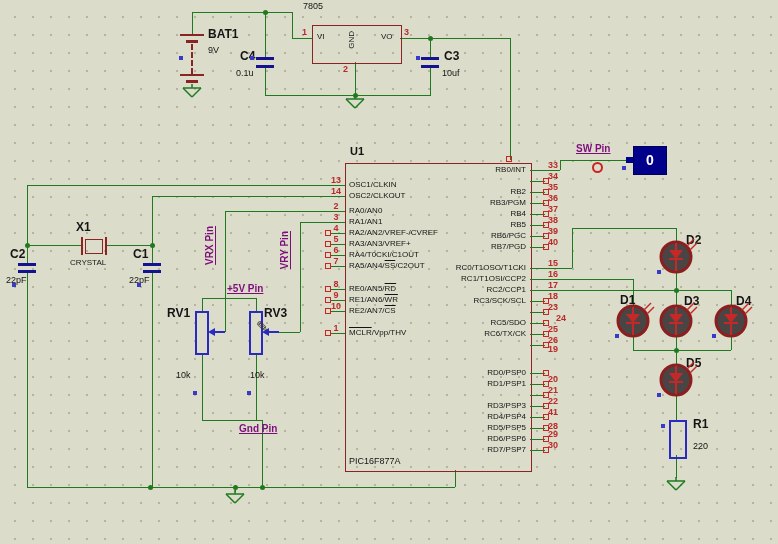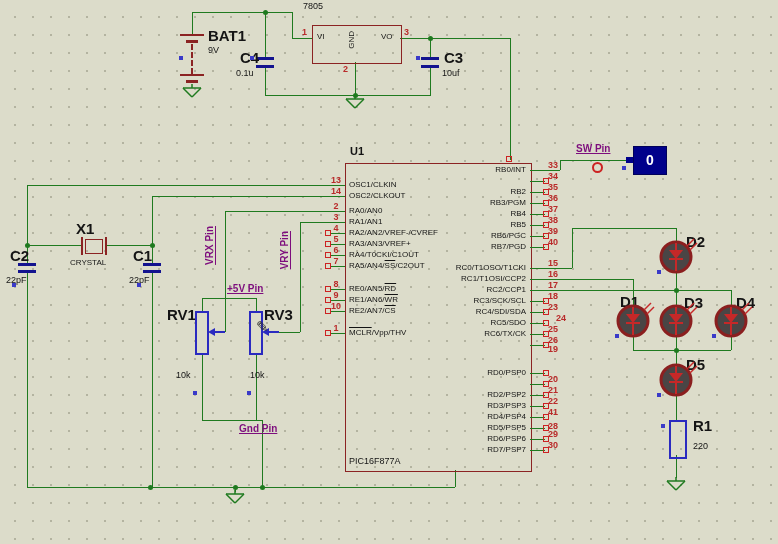--- a/index.html
+++ b/index.html
@@ -4,21 +4,21 @@
 <style>
   body{margin:0;background:#cfcfbe}
   .canvas{position:relative;width:778px;height:544px;overflow:hidden;
     font-family:"Liberation Sans",sans-serif;background-color:#dcdcca;
     background-image:radial-gradient(circle,#b3b3a0 0.9px,transparent 1.3px);
     background-size:18px 18px;background-position:6px 8px}
   .w{position:absolute;background:#1f7a1f}
   .dot{position:absolute;width:5px;height:5px;border-radius:50%;background:#1f7a1f}
   .box{position:absolute;border:1px solid #8b2323;background:transparent}
   .t{position:absolute;color:#141414;white-space:nowrap}
-  .ref{font-size:15px;font-weight:bold}
+  .ref{font-size:12px;font-weight:bold}
   .val{font-size:9px}
   .sm{font-size:8px}
   .pn{position:absolute;color:#b92a2a;font-size:9px;font-weight:bold;white-space:nowrap}
   .pl{left:328px;width:16px;text-align:center}
   .pname{position:absolute;color:#141414;font-size:8px;white-space:nowrap;line-height:10px}
   .pr{left:349px;width:177px;text-align:right}
   .ov{text-decoration:overline}
   .net{position:absolute;color:#7d0d7d;font-size:10px;font-weight:bold;text-decoration:underline;white-space:nowrap}
   .vert{writing-mode:vertical-rl;transform:rotate(180deg)}
   .rsq{position:absolute;width:4px;height:4px;border:1px solid #cc2222}
@@ -276,43 +276,42 @@
   <span class="pname pr" style="top:274px">RC1/T1OSI/CCP2</span>
   <div class="w" style="left:530px;top:290px;width:15px;height:1px"></div>
   <span class="pn" style="left:548px;top:280px">17</span>
   <span class="pname pr" style="top:285px">RC2/CCP1</span>
   <div class="w" style="left:530px;top:301px;width:15px;height:1px"></div>
   <span class="pn" style="left:548px;top:291px">18</span>
   <span class="pname pr" style="top:296px">RC3/SCK/SCL</span>
   <div class="rsq" style="left:543px;top:298px"></div>
   <div class="w" style="left:530px;top:312px;width:15px;height:1px"></div>
   <span class="pn" style="left:548px;top:302px">23</span>
-  <span class="pname pr" style="top:307px">RC4/SDI/SDA</span>
   <div class="rsq" style="left:543px;top:309px"></div>
   <div class="w" style="left:530px;top:323px;width:15px;height:1px"></div>
   <span class="pn" style="left:556px;top:313px">24</span>
   <span class="pname pr" style="top:318px">RC5/SDO</span>
   <div class="rsq" style="left:543px;top:320px"></div>
   <div class="w" style="left:530px;top:334px;width:15px;height:1px"></div>
   <span class="pn" style="left:548px;top:324px">25</span>
   <span class="pname pr" style="top:329px">RC6/TX/CK</span>
   <div class="rsq" style="left:543px;top:331px"></div>
   <div class="w" style="left:530px;top:345px;width:15px;height:1px"></div>
   <span class="pn" style="left:548px;top:335px">26</span>
   <div class="rsq" style="left:543px;top:342px"></div>
   <div class="w" style="left:530px;top:373px;width:15px;height:1px"></div>
   <span class="pn" style="left:548px;top:344px">19</span>
   <span class="pname pr" style="top:368px">RD0/PSP0</span>
   <div class="rsq" style="left:543px;top:370px"></div>
   <div class="w" style="left:530px;top:384px;width:15px;height:1px"></div>
   <span class="pn" style="left:548px;top:374px">20</span>
+  <span class="pname pr" style="top:379px">RD1/PSP1</span>
   <div class="rsq" style="left:543px;top:381px"></div>
   <div class="w" style="left:530px;top:395px;width:15px;height:1px"></div>
   <span class="pn" style="left:548px;top:385px">21</span>
-  <span class="pname pr" style="top:390px">RD2/PSP2</span>
   <div class="rsq" style="left:543px;top:392px"></div>
   <div class="w" style="left:530px;top:406px;width:15px;height:1px"></div>
   <span class="pn" style="left:548px;top:396px">22</span>
   <span class="pname pr" style="top:401px">RD3/PSP3</span>
   <div class="rsq" style="left:543px;top:403px"></div>
   <div class="w" style="left:530px;top:417px;width:15px;height:1px"></div>
   <span class="pn" style="left:548px;top:407px">41</span>
   <span class="pname pr" style="top:412px">RD4/PSP4</span>
   <div class="rsq" style="left:543px;top:414px"></div>
   <div class="w" style="left:530px;top:428px;width:15px;height:1px"></div>

